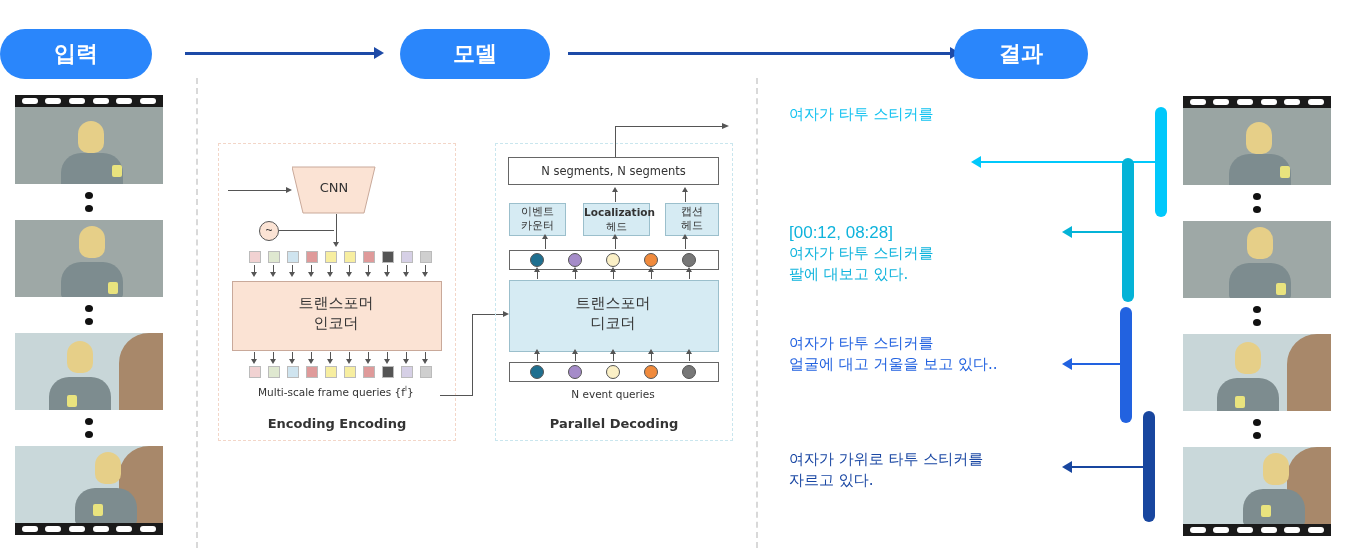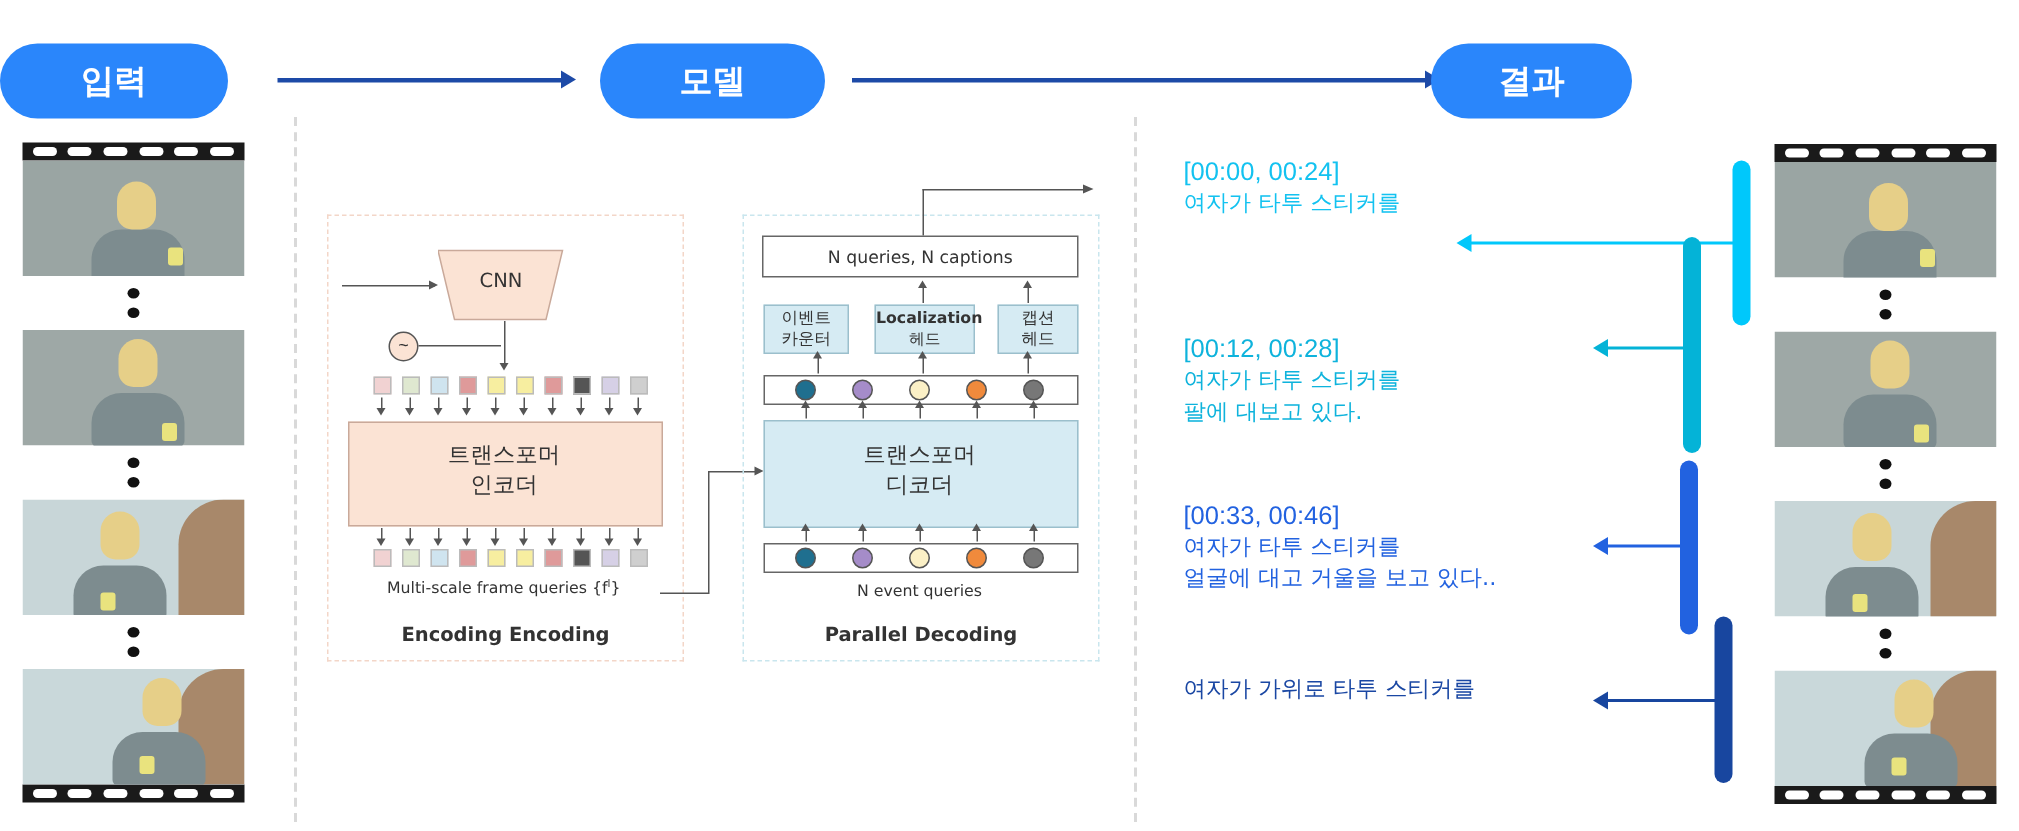--- a/index.html
+++ b/index.html
@@ -239,21 +239,21 @@
 <div class="abs" style="left:440px;top:395px;width:32px;height:1px;background:#555;"></div>
 <div class="abs" style="left:472px;top:314px;width:1px;height:82px;background:#555;"></div>
 <div class="abs" style="left:472px;top:314px;width:34px;height:1px;background:#555;"></div>
 <div class="abs" style="left:503px;top:311px;border-left:6px solid #555;border-top:3.5px solid transparent;border-bottom:3.5px solid transparent;"></div>
 
 <div class="panel" style="left:495px;top:143px;width:236px;height:296px;border-color:#c9e6ee;"></div>
 
 <div class="abs" style="left:615px;top:126px;width:1px;height:33px;background:#555;"></div>
 <div class="abs" style="left:615px;top:126px;width:108px;height:1px;background:#555;"></div>
 <div class="abs" style="left:722px;top:123px;border-left:7px solid #555;border-top:3.5px solid transparent;border-bottom:3.5px solid transparent;"></div>
-<div class="abs box-label" style="left:508px;top:157px;width:209px;height:26px;border:1px solid #666;background:#fff;text-align:center;line-height:26px;font-size:11.5px;">N queries, N captions</div>
+<div class="abs box-label" style="left:508px;top:157px;width:209px;height:26px;border:1px solid #666;background:#fff;text-align:center;line-height:26px;font-size:11.5px;">N segments, N segments</div>
 <div class="arr-u" style="left:615px;top:190px;height:12px;"></div>
 <div class="arr-u" style="left:685px;top:190px;height:12px;"></div>
 
 <div class="abs box-label" style="left:509px;top:203px;width:55px;height:30px;background:#d6ebf3;border:1px solid #9bbfcc;text-align:center;font-size:11px;line-height:14px;padding-top:1px;">
     <div>이벤트</div>
     <div>카운터</div>
   </div>
 <div class="abs box-label" style="left:583px;top:203px;width:65px;height:30px;background:#d6ebf3;border:1px solid #9bbfcc;text-align:center;font-size:10.5px;line-height:14px;padding-top:1px;">
     <div style="font-weight:bold;">Localization</div>
     <div>헤드</div>
@@ -299,35 +299,34 @@
     <div class="circ" style="left: 530px; top: 365px; background: rgb(31, 111, 143);"></div>
     <div class="circ" style="left: 568px; top: 365px; background: rgb(165, 140, 201);"></div>
     <div class="circ" style="left: 606px; top: 365px; background: rgb(251, 240, 198);"></div>
     <div class="circ" style="left: 644px; top: 365px; background: rgb(240, 138, 60);"></div>
     <div class="circ" style="left: 682px; top: 365px; background: rgb(119, 119, 119);"></div>
   </div>
 <div class="abs box-label" style="left:509px;top:388px;width:208px;text-align:center;font-size:10.5px;">N event queries</div>
 <div class="abs box-label" style="left:495px;top:416px;width:238px;text-align:center;font-weight:bold;font-size:13px;">Parallel Decoding</div>
 
 <div class="result" style="left:789px;top:104px;color:#13c2f0;">
-  <div class="ts">[00:00, 00:24]</div>
   <div>여자가 타투 스티커를</div>
 </div>
 <div class="result" style="left:789px;top:222px;color:#0eb3dc;">
-  <div class="ts">[00:12, 00:28]</div>
+  <div class="ts">[00:12, 08:28]</div>
   <div>여자가 타투 스티커를</div>
   <div>팔에 대보고 있다.</div>
 </div>
 <div class="result" style="left:789px;top:333px;color:#2262e0;">
-  <div class="ts">[00:33, 00:46]</div>
   <div>여자가 타투 스티커를</div>
   <div>얼굴에 대고 거울을 보고 있다..</div>
 </div>
 <div class="result" style="left:789px;top:449px;color:#1a47a3;">
   <div>여자가 가위로 타투 스티커를</div>
+  <div>자르고 있다.</div>
 </div>
 
 <div class="seg-line" style="left:979px;top:161px;width:182px;background:#00c8fb;border-color:#00c8fb;"></div>
 <div class="seg-line" style="left:1070px;top:231px;width:58px;background:#04b3d7;border-color:#04b3d7;"></div>
 <div class="seg-line" style="left:1070px;top:363px;width:56px;background:#2262e0;border-color:#2262e0;"></div>
 <div class="seg-line" style="left:1070px;top:466px;width:80px;background:#18469f;border-color:#18469f;"></div>
 <div class="seg-bar" style="left:1155px;top:107px;height:110px;background:#00c8fb;"></div>
 <div class="seg-bar" style="left:1122px;top:158px;height:144px;background:#04b3d7;"></div>
 <div class="seg-bar" style="left:1120px;top:307px;height:116px;background:#2262e0;"></div>
 <div class="seg-bar" style="left:1143px;top:411px;height:111px;background:#18469f;"></div>

